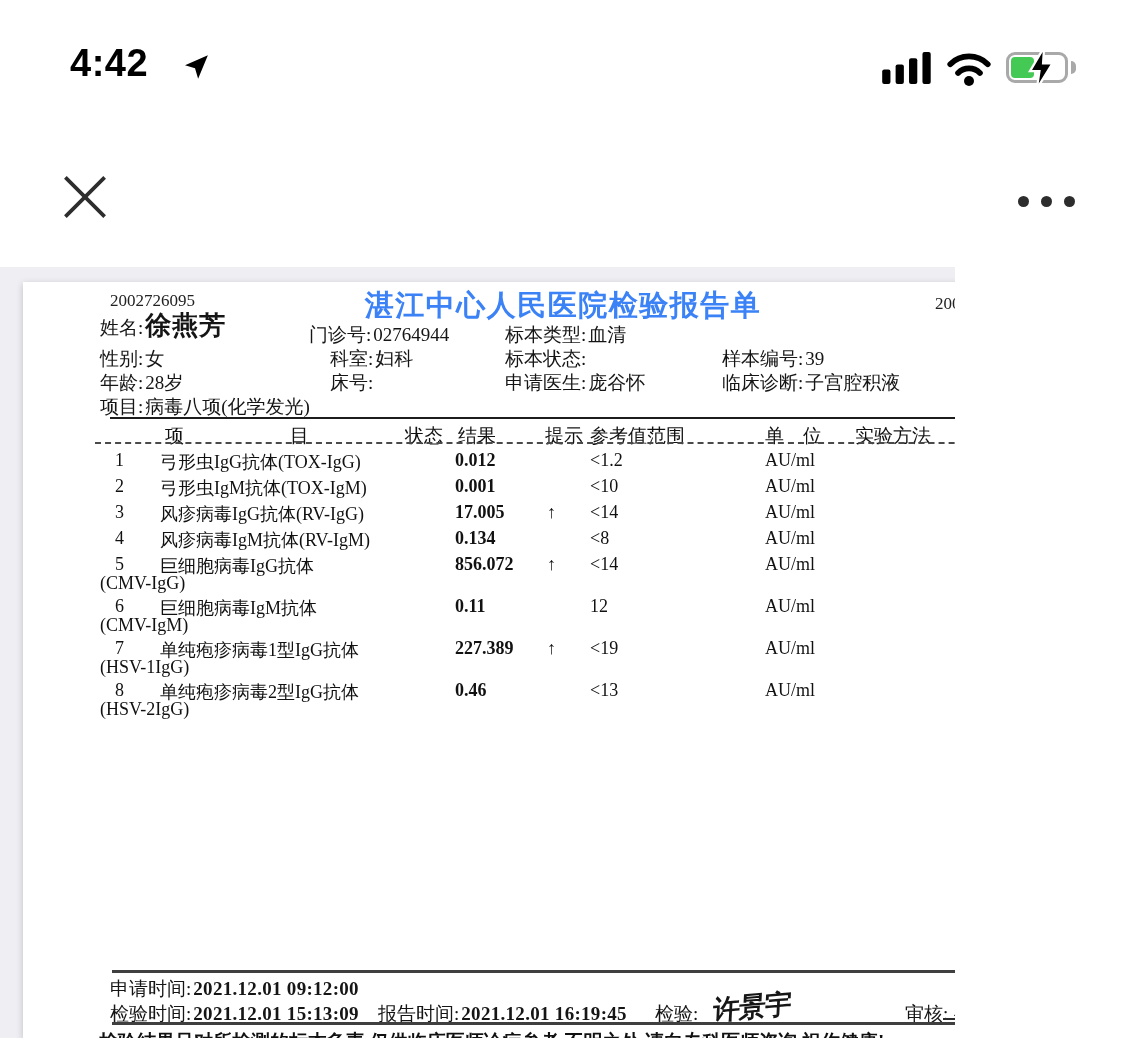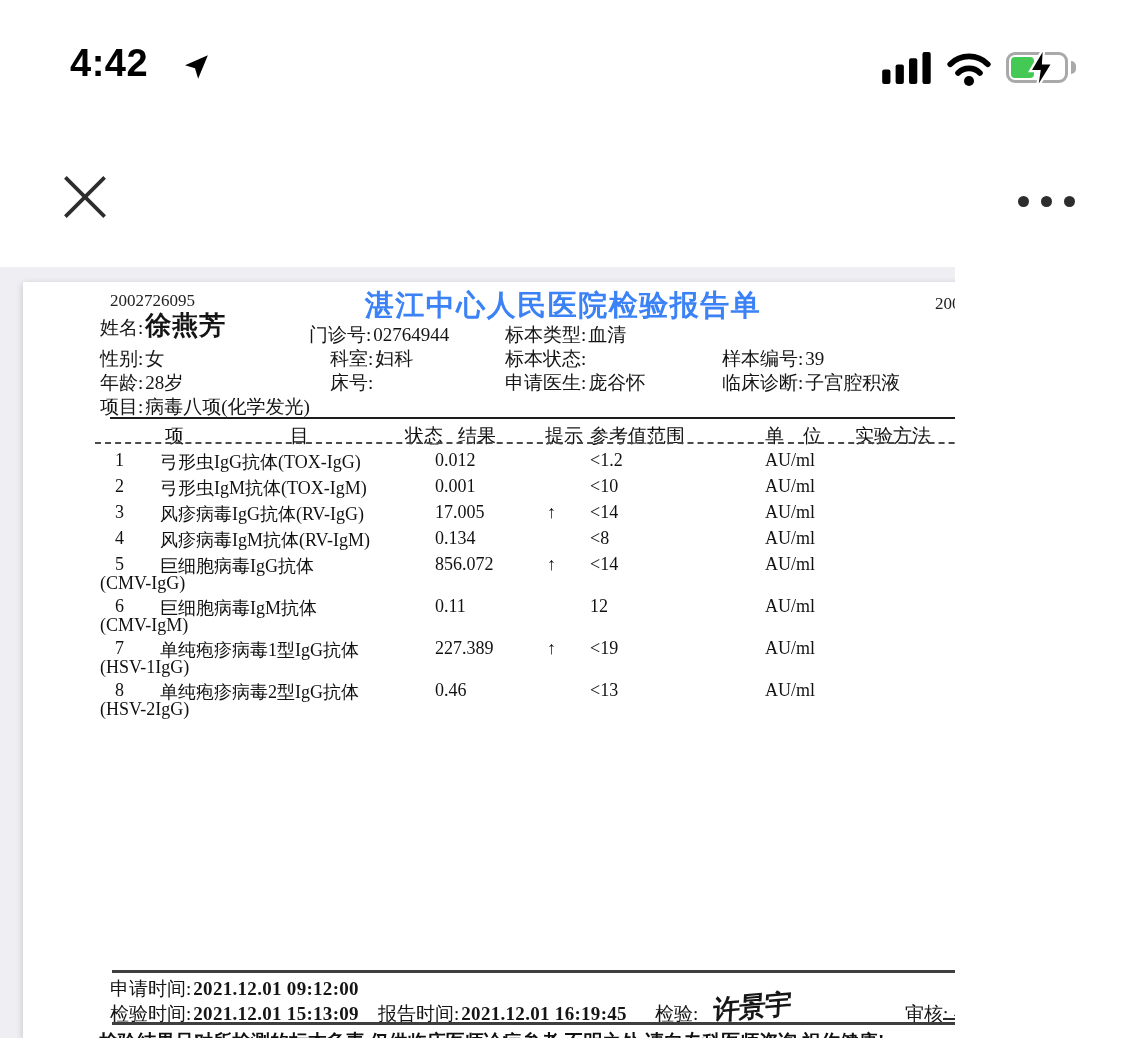--- a/index.html
+++ b/index.html
@@ -42,21 +42,21 @@
   .thdr{font-size:19px;top:141px;color:#111;}
 
   .tbody{position:absolute;left:0;top:168px;width:1080px;}
   .trow{position:relative;height:26px;}
   .trow.two-line{height:42px;}
   .trow span{position:absolute;top:0;font-size:18px;white-space:nowrap;color:#111;}
   .c-seq{left:92px;}
   .c-name{left:137px;}
   .c-name2{left:77px;top:19px !important;}
   .c-status{left:382px;}
-  .c-result{left:412px;}
+  .c-result{left:432px;font-weight:bold;}
   .c-flag{left:524px;font-weight:700;}
   .c-ref{left:567px;}
   .c-unit{left:742px;}
   .c-method{left:832px;}
 
   .fline{background:#3f3f3f;}
   .ffield{font-size:19px;}
   .ffield .val{font-weight:700;margin-left:2px;letter-spacing:.3px;}
   .sig{font-size:27px;font-weight:700;color:#161616;transform:rotate(-5deg) skewX(-8deg);letter-spacing:-1px;}
   .disclaimer{font-size:19px;font-weight:600;color:#111;}

